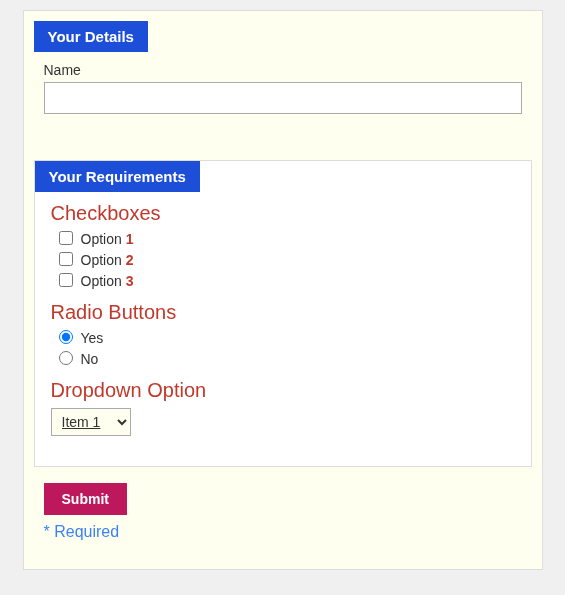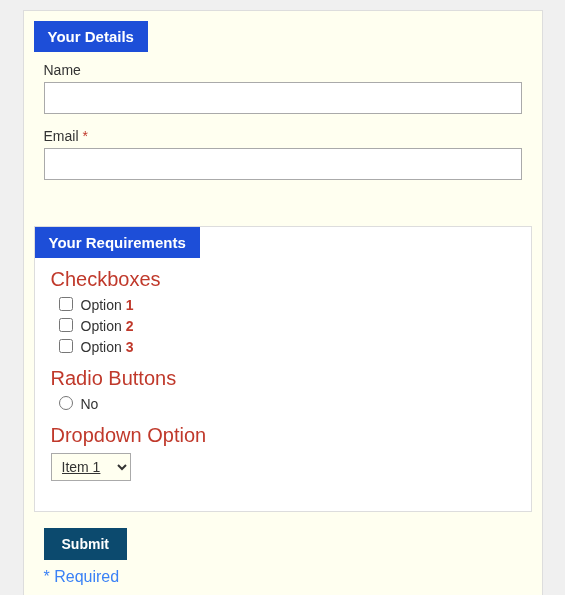--- a/index.html
+++ b/index.html
@@ -121,21 +121,21 @@
       text-decoration: underline;
     }
 
     .submit-section {
       padding: 16px 20px 8px 20px;
       display: flex;
       flex-direction: column;
     }
 
     .submit-btn {
-      background: #0c4a6e;
+      background: #be185d;
       color: white;
       border: none;
       padding: 8px 18px;
       font-size: 14px;
       font-weight: bold;
       cursor: pointer;
       display: inline-block;
       width: auto;
       align-self: flex-start;
     }
@@ -168,27 +168,20 @@
   <div class="header-block">
     <span class="header-text">Your Details</span>
   </div>
 
   
   <div class="details-section">
     <div class="field-group">
       <label class="field-label">Name</label>
       <input class="text-input" type="text" style="">
     </div>
-    <div class="field-group">
-      <label class="field-label">
-        <span>Email</span>
-        <span class="required-star">*</span>
-      </label>
-      <input class="text-input" type="email" style="">
-    </div>
   </div>
 
   
   <div class="requirements-wrapper">
     <div class="header-block" style="margin: 0;">
       <span class="header-text">Your Requirements</span>
     </div>
 
     <div class="requirements-inner">
 
@@ -203,20 +196,24 @@
           <label for="opt2">Option <span class="highlight-num">2</span></label>
         </div>
         <div class="checkbox-item">
           <input type="checkbox" id="opt3" style="">
           <label for="opt3">Option <span class="highlight-num">3</span></label>
         </div>
       </div>
 
       <div class="radio-group">
         <span class="subsection-label">Radio Buttons</span>
+        <div class="radio-item">
+          <input type="radio" id="yes" name="yesno" checked="" style="">
+          <label for="yes">Yes</label>
+        </div>
         <div class="radio-item">
           <input type="radio" id="no" name="yesno" style="">
           <label for="no">No</label>
         </div>
       </div>
 
       <div class="dropdown-group">
         <span class="subsection-label">Dropdown Option</span>
         <select class="dropdown-select">
           <option value="item1">Item 1</option>

